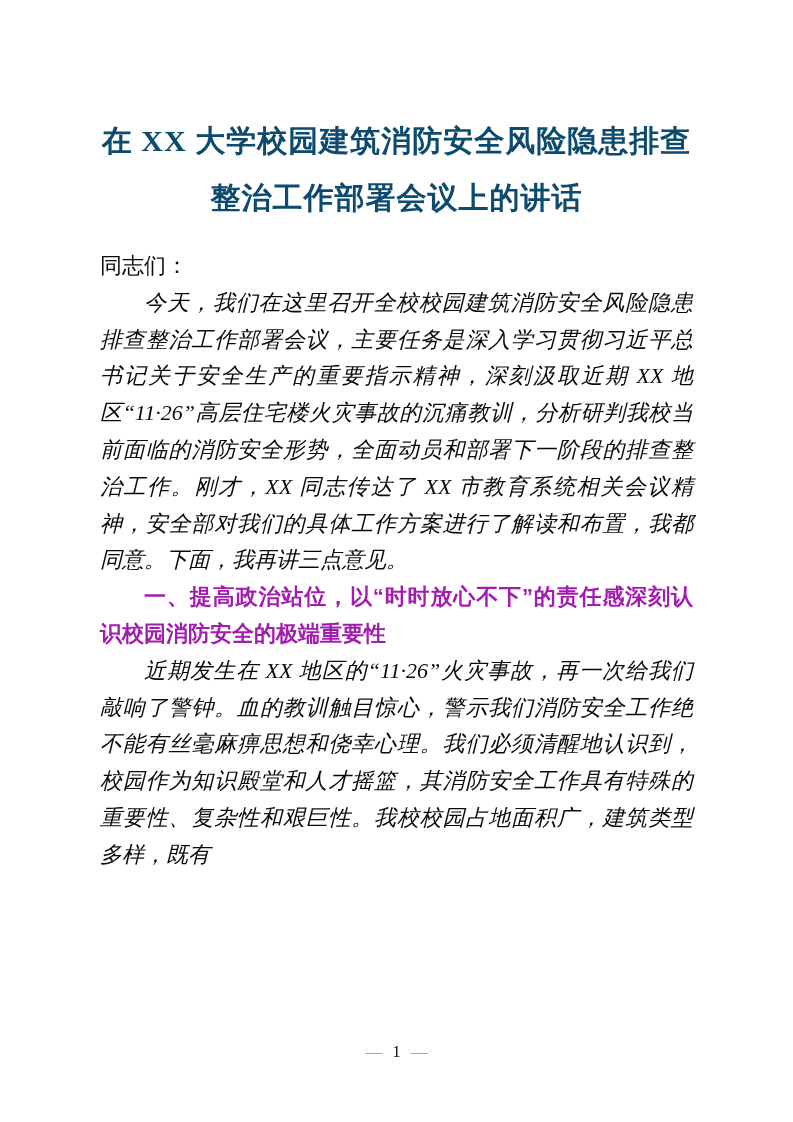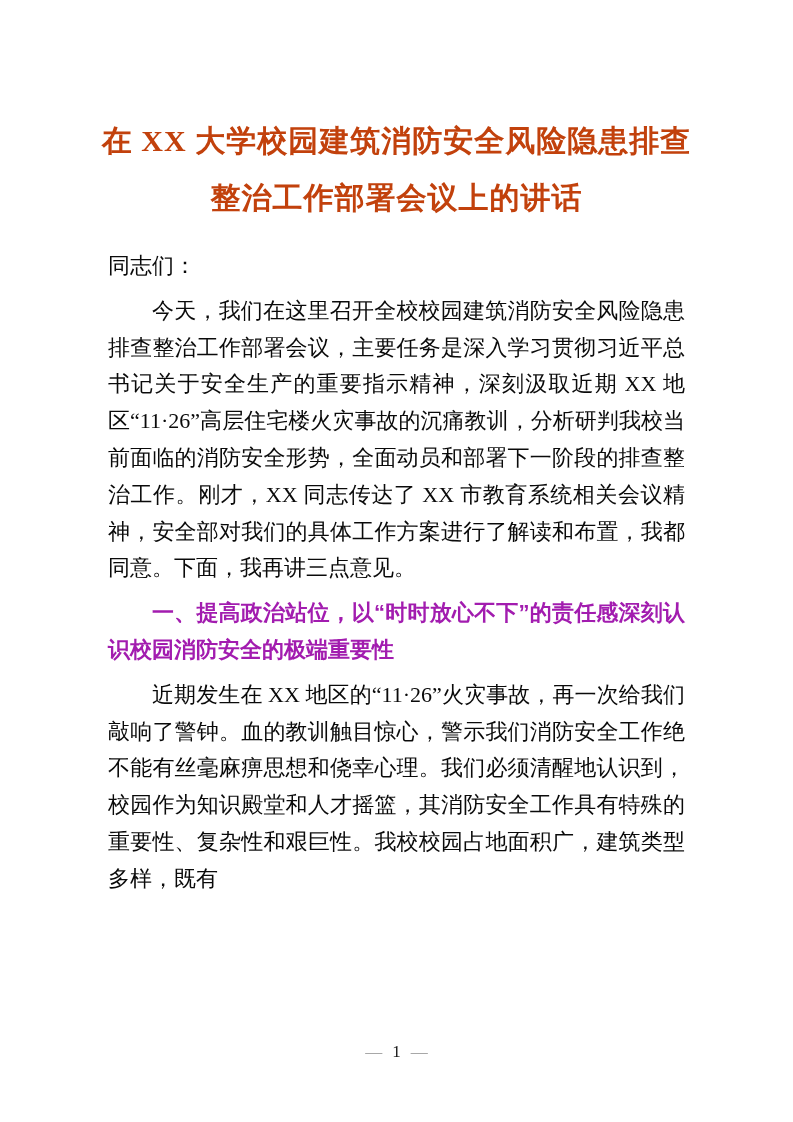--- a/index.html
+++ b/index.html
@@ -18,39 +18,40 @@
   }
   .doc-title {
     margin: 112px auto 0 auto;
     width: 620px;
     text-align: center;
     font-family: "Liberation Serif", "DejaVu Serif", serif;
     font-weight: bold;
     font-size: 30px;
     line-height: 57px;
     letter-spacing: 1px;
-    color: #c2410c;
+    color: #0c4a6e;
   }
   .content {
     width: 593px;
     margin: 22px auto 0 auto;
     font-size: 22px;
     line-height: 36.8px;
     text-align: justify;
     color: #0a0a0a;
   }
   .content p {
-    margin: 8px;
+    margin: 0;
     padding: 0;
   }
   .para-salutation {
     text-indent: 0;
   }
   .para-body {
     text-indent: 2em;
+    font-style: italic;
   }
   .para-heading {
     text-indent: 2em;
     font-family: "Liberation Sans", "DejaVu Sans", sans-serif;
     font-weight: bold;
     color: #a21caf;
   }
   .page-footer {
     position: absolute;
     left: 0;

